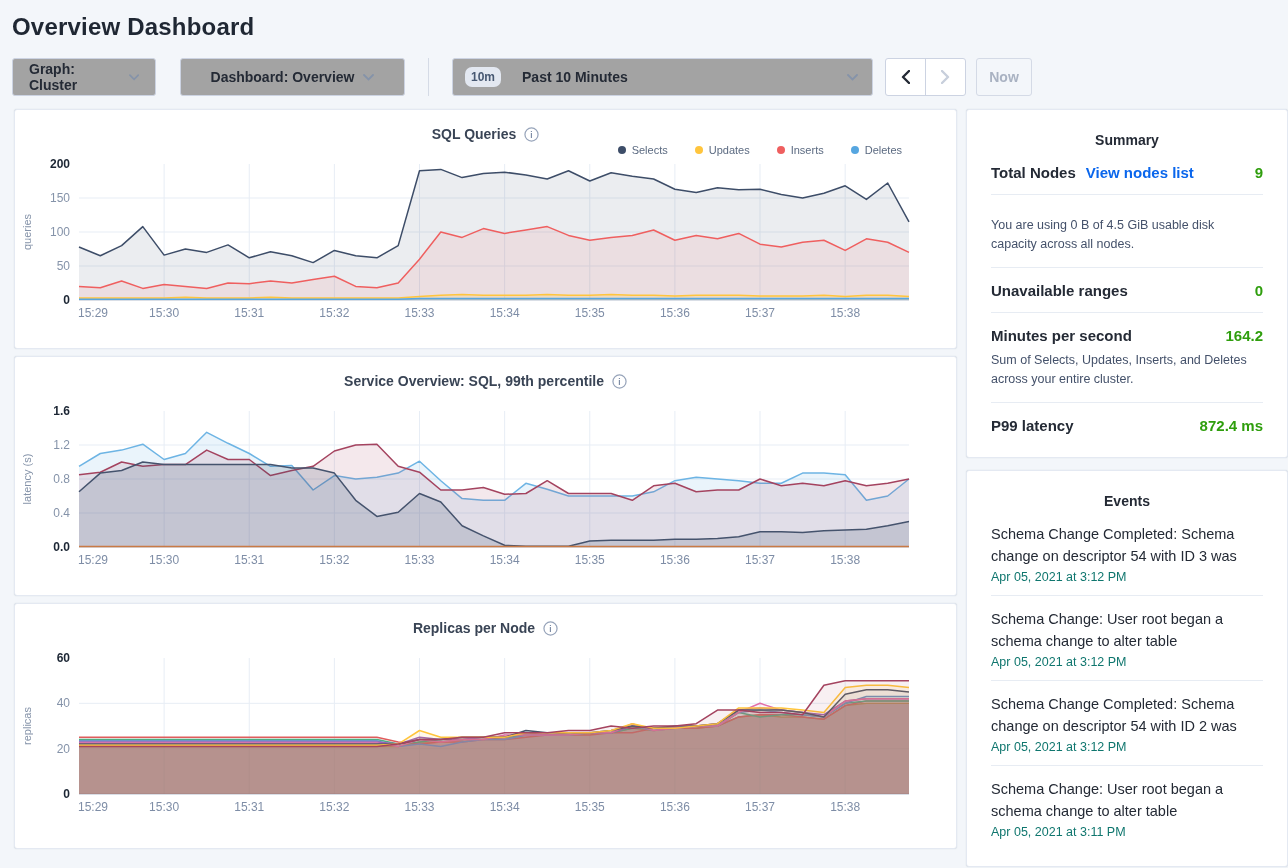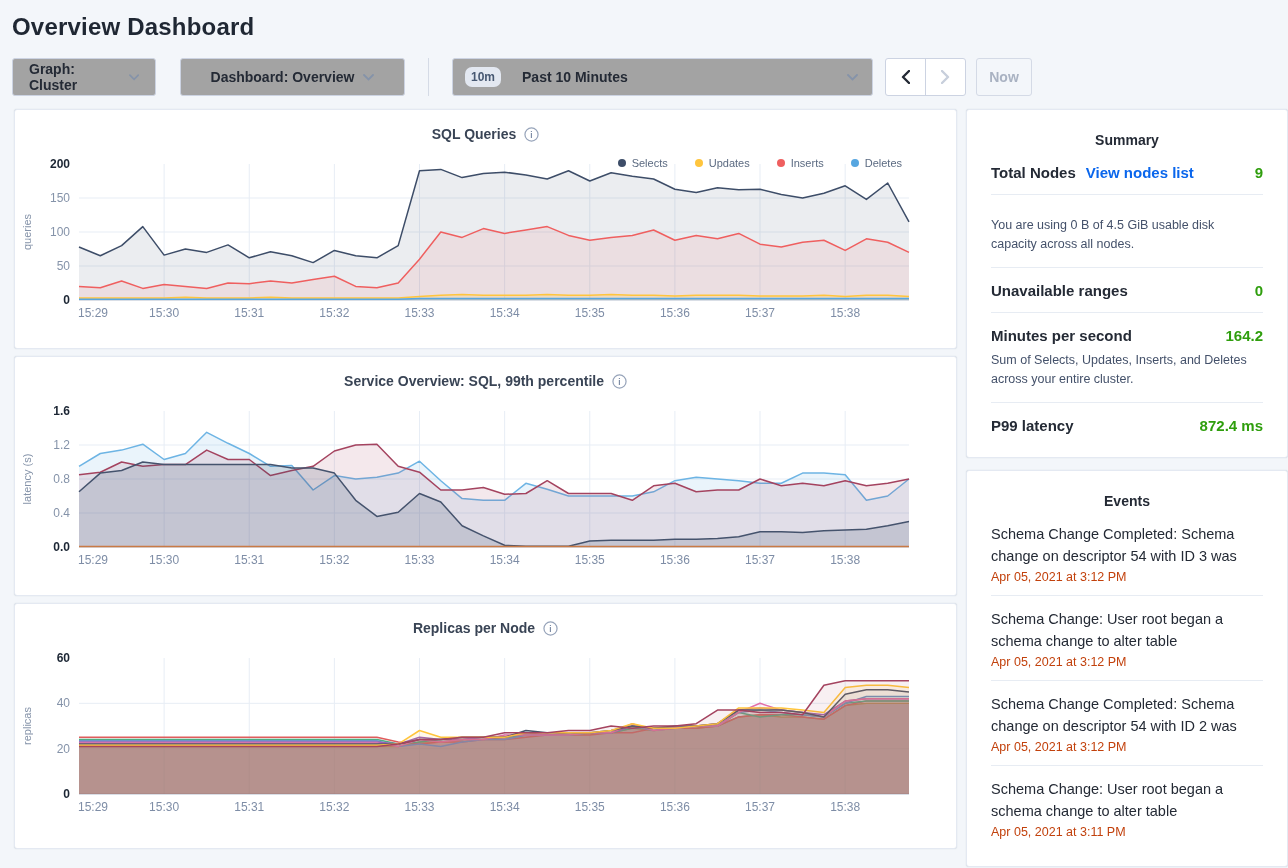--- a/index.html
+++ b/index.html
@@ -44,40 +44,40 @@
   .charts-col{width:943px;display:flex;flex-direction:column;gap:7px;}
   .side-col{width:322px;display:flex;flex-direction:column;gap:12px;}
   .card{
     background:#fff;border:1px solid #e4e9f2;border-radius:3px;
     box-shadow:0 0 1px rgba(67,90,111,.25);box-sizing:border-box;position:relative;
   }
   .chart-card{height:240px;padding-top:14px;}
   .chart-card.cut{height:246px;}
   .chart-title-row{display:flex;align-items:center;justify-content:center;gap:8px;height:20px;}
   .chart-title{font-size:14px;font-weight:700;color:#394455;}
-  .legend{position:absolute;right:54px;top:47px;display:flex;gap:27px;}
+  .legend{position:absolute;right:54px;top:34px;display:flex;gap:27px;}
   .legend-item{display:flex;align-items:center;gap:6px;font-size:11px;color:#5b6a81;}
   .legend-dot{width:8px;height:8px;border-radius:50%;}
   .chart-box{margin-top:14px;}
   
   .summary-card{padding:16px 24px 10px 24px;}
   .panel-title{font-size:14px;font-weight:700;color:#242a35;text-align:center;padding:6px 0 2px 0;}
   .sum-row{padding:14px 0 13px 0;border-bottom:1px solid #e7ecf3;}
   .sum-row:last-child{border-bottom:none;}
   .sum-head{display:flex;align-items:baseline;}
   .sum-label{font-size:15px;font-weight:700;color:#242a35;}
   .sum-link{font-size:15px;font-weight:700;color:#0a66ec;margin-left:10px;cursor:pointer;}
   .sum-value{margin-left:auto;font-size:15px;font-weight:700;color:#2f9e0d;}
   .sum-desc{font-size:12.5px;color:#44516a;line-height:19px;margin-top:7px;}
   
   .events-card{padding:16px 24px;}
   .event-item{padding:12px 0 11px 0;border-bottom:1px solid #e7ecf3;}
   .event-item:last-child{border-bottom:none;}
   .event-text{font-size:14.5px;color:#242a35;line-height:22px;cursor:pointer;}
-  .event-time{font-size:12.5px;color:#c2410c;margin-top:3px;}
+  .event-time{font-size:12.5px;color:#0f766e;margin-top:3px;}
   svg text{font-family:"Liberation Sans",sans-serif;}
 </style>
 </head>
 <body>
 
 <div class="page-title">Overview Dashboard</div>
 
 <div class="toolbar">
   <div class="btn dropdown dd-graph">
     <span>Graph: Cluster</span>

